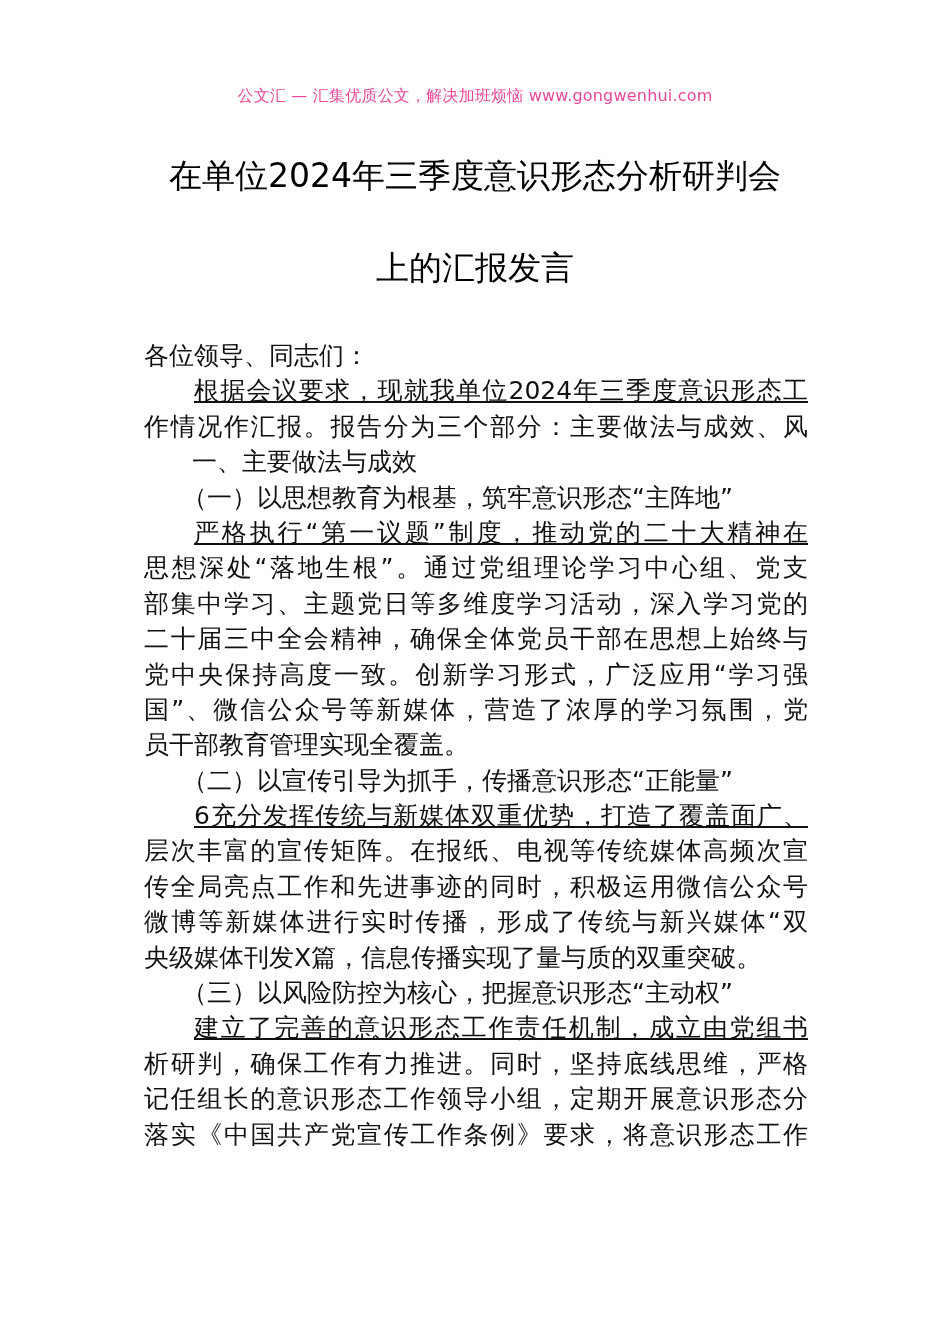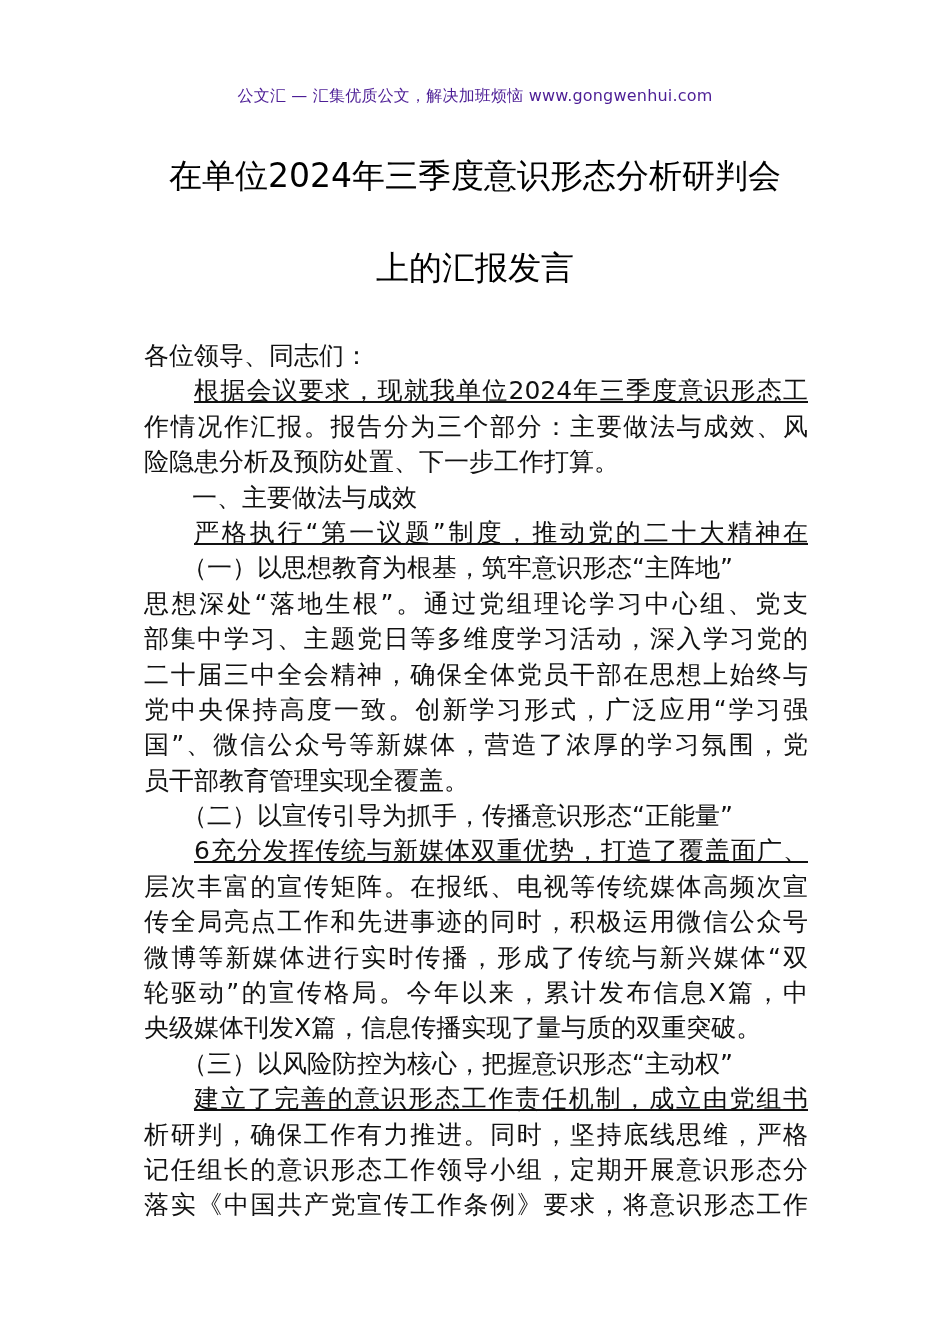--- a/index.html
+++ b/index.html
@@ -15,21 +15,21 @@
     font-family: "DejaVu Sans", "Liberation Sans", sans-serif;
     color: #111111;
   }
   .header-banner {
     position: absolute;
     left: 0;
     top: 86px;
     width: 950px;
     text-align: center;
     font-size: 16px;
-    color: #4c1d95;
+    color: #ec4899;
     letter-spacing: 0.2px;
     white-space: nowrap;
   }
   .title {
     position: absolute;
     left: 140px;
     width: 670px;
     text-align: center;
     font-size: 33px;
     line-height: 44px;
@@ -66,40 +66,38 @@
 <div class="header-banner">公文汇 — 汇集优质公文，解决加班烦恼 www.gongwenhui.com</div>
 
 <div class="title l1">在单位2024年三季度意识形态分析研判会</div>
 <div class="title l2">上的汇报发言</div>
 
 <div class="body-text">
   <div class="line last">各位领导、同志们：</div>
 
   <div class="line indent2">根据会议要求，现就我单位2024年三季度意识形态工</div>
   <div class="line">作情况作汇报。报告分为三个部分：主要做法与成效、风</div>
-  <div class="line last">险隐患分析及预防处置、下一步工作打算。</div>
 
   <div class="line last indent-h">一、主要做法与成效</div>
+  <div class="line last indent-sub">（一）以思想教育为根基，筑牢意识形态“主阵地”</div>
+
   <div class="line indent2">严格执行“第一议题”制度，推动党的二十大精神在</div>
-
-  <div class="line last indent-sub">（一）以思想教育为根基，筑牢意识形态“主阵地”</div>
   <div class="line">思想深处“落地生根”。通过党组理论学习中心组、党支</div>
   <div class="line">部集中学习、主题党日等多维度学习活动，深入学习党的</div>
   <div class="line">二十届三中全会精神，确保全体党员干部在思想上始终与</div>
   <div class="line">党中央保持高度一致。创新学习形式，广泛应用“学习强</div>
   <div class="line">国”、微信公众号等新媒体，营造了浓厚的学习氛围，党</div>
   <div class="line last">员干部教育管理实现全覆盖。</div>
 
   <div class="line last indent-sub">（二）以宣传引导为抓手，传播意识形态“正能量”</div>
 
   <div class="line indent2">6充分发挥传统与新媒体双重优势，打造了覆盖面广、</div>
   <div class="line">层次丰富的宣传矩阵。在报纸、电视等传统媒体高频次宣</div>
   <div class="line">传全局亮点工作和先进事迹的同时，积极运用微信公众号</div>
   <div class="line">微博等新媒体进行实时传播，形成了传统与新兴媒体“双</div>
-  <div class="line">轮驱动”的宣传格局。今年以来，累计发布信息X篇，中</div>
   <div class="line last">央级媒体刊发X篇，信息传播实现了量与质的双重突破。</div>
 
   <div class="line last indent-sub">（三）以风险防控为核心，把握意识形态“主动权”</div>
 
   <div class="line indent2">建立了完善的意识形态工作责任机制，成立由党组书</div>
   <div class="line">析研判，确保工作有力推进。同时，坚持底线思维，严格</div>
   <div class="line">记任组长的意识形态工作领导小组，定期开展意识形态分</div>
   <div class="line">落实《中国共产党宣传工作条例》要求，将意识形态工作</div>
 </div>
 

